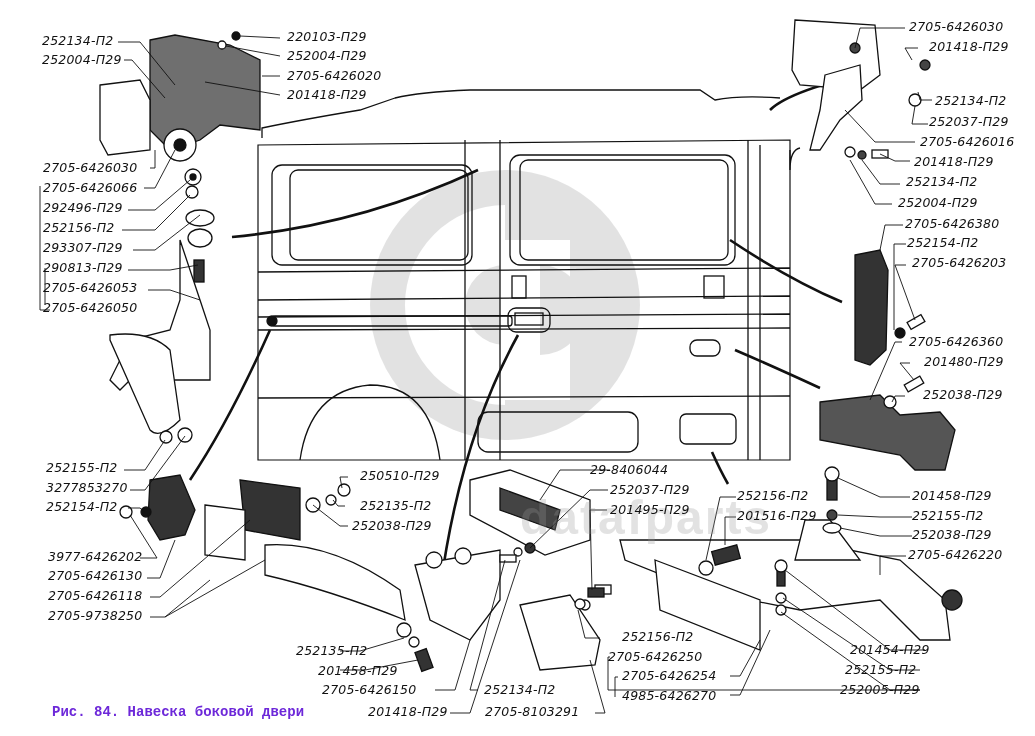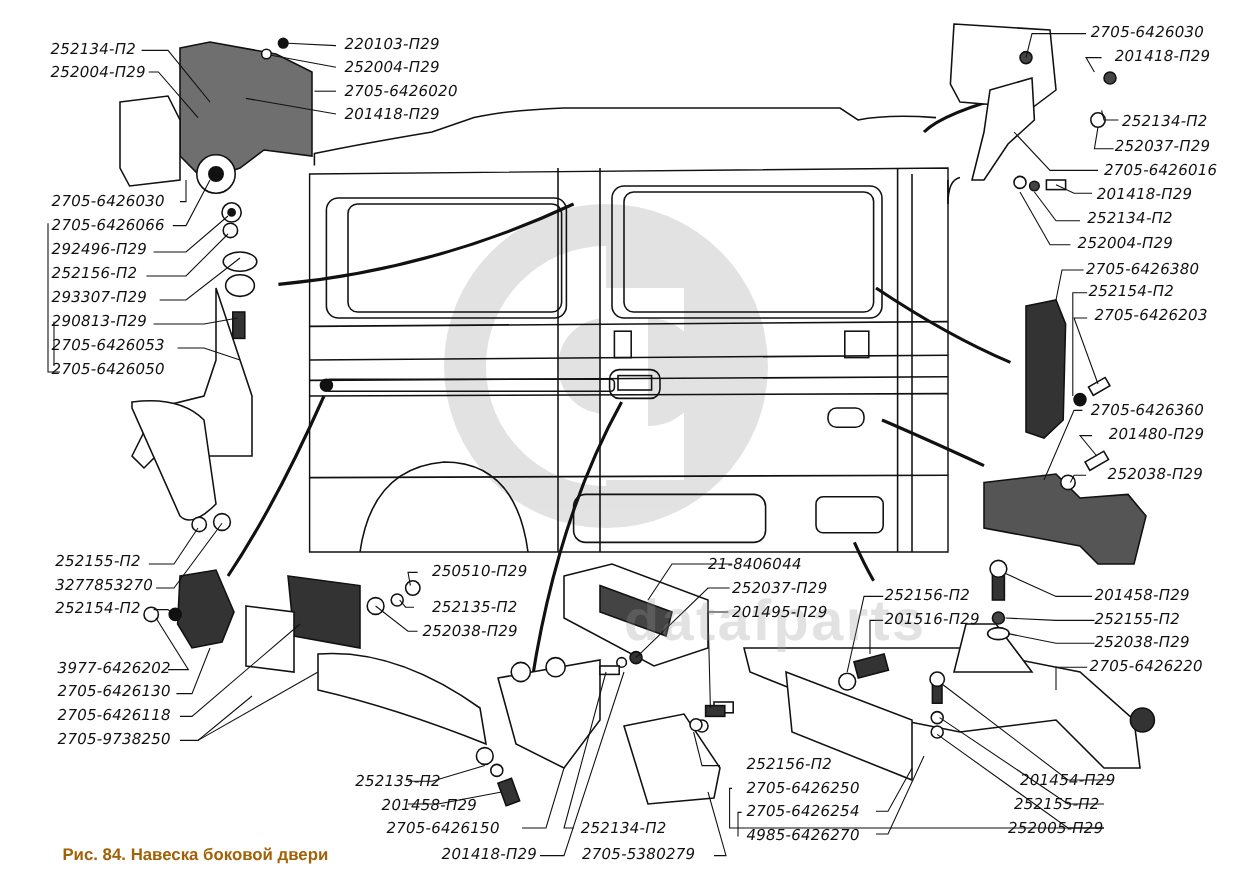--- a/index.html
+++ b/index.html
@@ -1,22 +1,22 @@
 <!DOCTYPE html>
 <html><head>
   <meta charset="utf-8">
   <style>
     html, body { margin: 0; padding: 0; background: #ffffff; }
     body { width: 1035px; height: 736px; position: relative; overflow: hidden;
            font-family: "Liberation Sans", sans-serif; color: #111; }
     #canvas { position: absolute; left: 0; top: 0; width: 1035px; height: 736px; }
     .lbl { position: absolute; font-family: "DejaVu Sans", sans-serif; font-style: italic;
            font-size: 12.5px; letter-spacing: 0.2px; color: #111; white-space: nowrap; line-height: 14px; }
-    .caption { position: absolute; left: 52px; top: 704px; font-family: Liberation Sans, sans-serif;
-               font-weight: bold; font-size: 14px; color: #a16207; }
+    .caption { position: absolute; left: 52px; top: 704px; font-family: Liberation Mono, monospace;
+               font-weight: bold; font-size: 14px; color: #6d28d9; }
     .wm-text { position: absolute; left: 520px; top: 490px; font-family: "Liberation Sans", sans-serif;
                font-weight: bold; font-size: 48px; color: rgba(150,150,150,0.28); letter-spacing: 2px; }
   </style>
 </head>
 <body>
 
 <svg id="canvas" viewBox="0 0 1035 736" xmlns="http://www.w3.org/2000/svg">
 
   <g opacity="0.28">
     <circle cx="505" cy="305" r="135" fill="#9a9a9a"></circle>
@@ -277,30 +277,30 @@
 <div class="lbl" style="left:912px;top:489px">201458-П29</div>
 <div class="lbl" style="left:912px;top:509px">252155-П2</div>
 <div class="lbl" style="left:912px;top:528px">252038-П29</div>
 <div class="lbl" style="left:908px;top:548px">2705-6426220</div>
 <div class="lbl" style="left:737px;top:489px">252156-П2</div>
 <div class="lbl" style="left:737px;top:509px">201516-П29</div>
 <div class="lbl" style="left:850px;top:643px">201454-П29</div>
 <div class="lbl" style="left:845px;top:663px">252155-П2</div>
 <div class="lbl" style="left:840px;top:683px">252005-П29</div>
 <div class="lbl" style="left:622px;top:630px">252156-П2</div>
-<div class="lbl" style="left:622px;top:650px">2705-6426250</div>
+<div class="lbl" style="left:608px;top:650px">2705-6426250</div>
 <div class="lbl" style="left:622px;top:669px">2705-6426254</div>
 <div class="lbl" style="left:622px;top:689px">4985-6426270</div>
 
 <div class="lbl" style="left:360px;top:469px">250510-П29</div>
 <div class="lbl" style="left:360px;top:499px">252135-П2</div>
 <div class="lbl" style="left:352px;top:519px">252038-П29</div>
-<div class="lbl" style="left:590px;top:463px">21-8406044</div>
+<div class="lbl" style="left:590px;top:463px">29-8406044</div>
 <div class="lbl" style="left:610px;top:483px">252037-П29</div>
 <div class="lbl" style="left:610px;top:503px">201495-П29</div>
 <div class="lbl" style="left:296px;top:644px">252135-П2</div>
 <div class="lbl" style="left:318px;top:664px">201458-П29</div>
 <div class="lbl" style="left:322px;top:683px">2705-6426150</div>
 <div class="lbl" style="left:368px;top:705px">201418-П29</div>
 <div class="lbl" style="left:484px;top:683px">252134-П2</div>
-<div class="lbl" style="left:485px;top:705px">2705-5380279</div>
+<div class="lbl" style="left:485px;top:705px">2705-8103291</div>
 
 <div class="caption">Рис. 84. Навеска боковой двери</div>
 
 </body></html>

